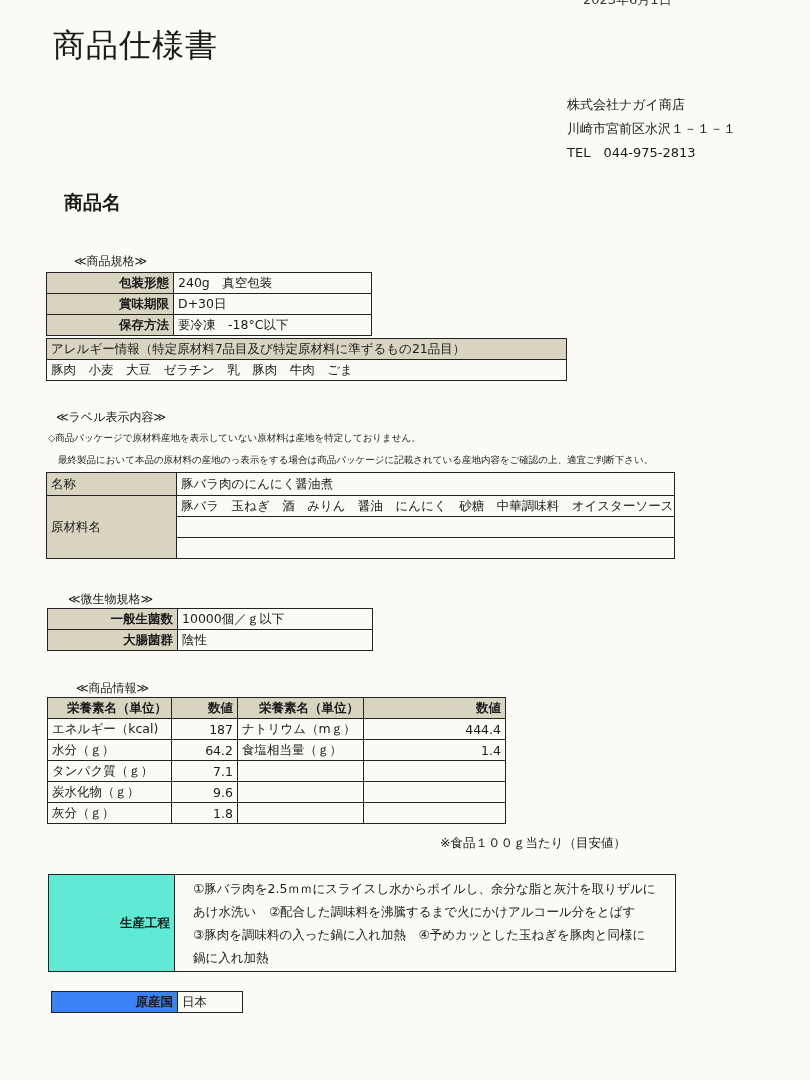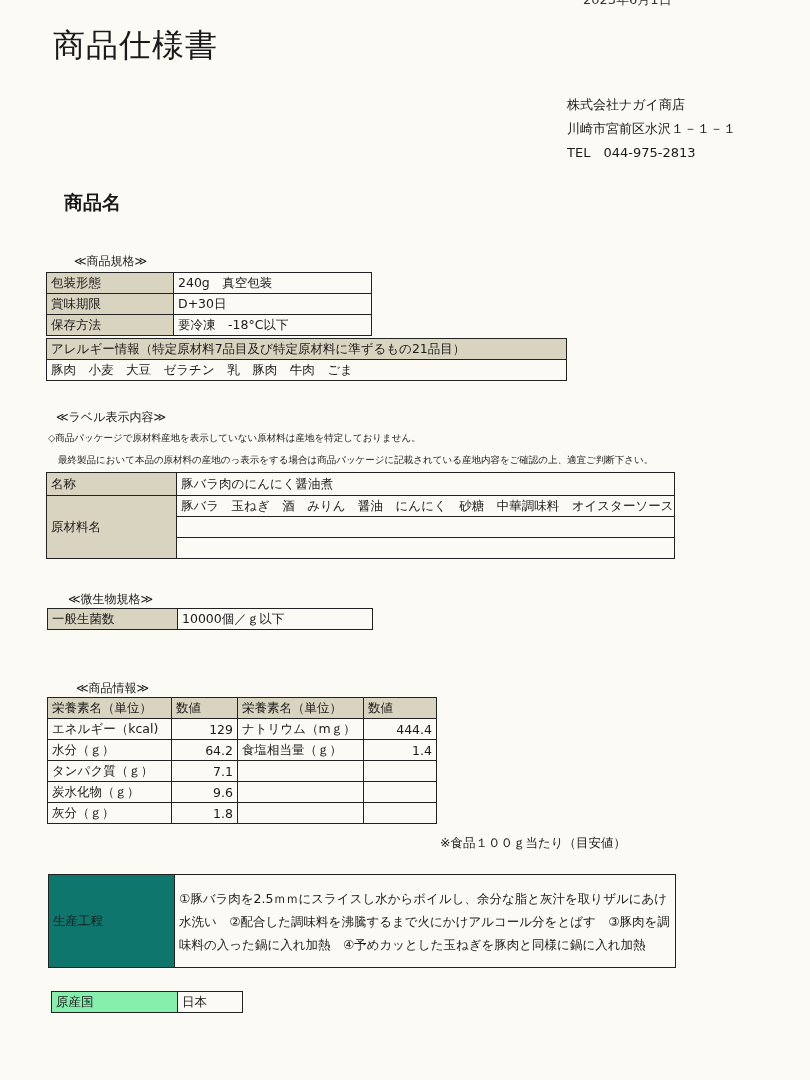--- a/index.html
+++ b/index.html
@@ -10,26 +10,26 @@
     color: #1a1a1a;
   }
   .abs { position: absolute; }
   .date { left: 583px; top: -9px; font-size: 13px; color: #333; }
   .doc-title { left: 53px; top: 24px; font-size: 32px; font-weight: normal; letter-spacing: 1px; }
   .company { left: 567px; top: 93px; font-size: 13px; line-height: 24px; }
   .product-name { left: 64px; top: 190px; font-size: 19px; font-weight: bold; }
   .section-label { font-size: 12px; }
   table { border-collapse: collapse; position: absolute; font-size: 12.5px; }
   td { border: 1.5px solid #222; padding: 0 4px; height: 20px; white-space: nowrap; overflow: hidden; }
-  td.sh { background: #d9d4c0; text-align: left; }
+  td.sh { background: #d9d4c0; text-align: right; font-weight: bold; }
   td.shl { background: #d9d4c0; text-align: left; }
   td.num { text-align: right; }
   .note { font-size: 9.5px; }
   .process td { white-space: normal; }
-  .process td.body { font-size: 12.5px; line-height: 23px; padding: 2px 4px; }
+  .process td.body { font-size: 12.5px; line-height: 23px; padding: 2px 18px; }
 </style>
 </head>
 <body>
 
 <div class="abs date">2023年6月1日</div>
 <div class="abs doc-title">商品仕様書</div>
 
 <div class="abs company">
   <div>株式会社ナガイ商店</div>
   <div>川崎市宮前区水沢１－１－１</div>
@@ -100,41 +100,45 @@
 <table style="left:47px;top:608px;width:326px;border-radius:18px;">
   <colgroup>
       <col style="width:130px">
       <col>
     </colgroup>
   <tbody>
       <tr>
     <td class="sh">一般生菌数</td>
     <td>10000個／ｇ以下</td>
   </tr>
+  <tr>
+    <td class="sh">大腸菌群</td>
+    <td>陰性</td>
+  </tr>
 </tbody>
   </table>
 
 <div class="abs section-label" style="left:76px;top:680px;">≪商品情報≫</div>
-<table style="left:47px;top:697px;width:390px;table-layout:fixed;border-radius:20px;">
+<table style="left:47px;top:697px;width:459px;table-layout:fixed;border-radius:20px;">
   <colgroup>
       <col style="width:124px">
       <col style="width:66px">
       <col style="width:126px">
       <col>
     </colgroup>
   <tbody>
       <tr>
     <td class="sh">栄養素名（単位）</td>
     <td class="sh">数値</td>
     <td class="sh">栄養素名（単位）</td>
     <td class="sh">数値</td>
   </tr>
   <tr>
     <td>エネルギー（kcal)</td>
-    <td class="num">129</td>
+    <td class="num">187</td>
     <td>ナトリウム（mｇ）</td>
     <td class="num">444.4</td>
   </tr>
   <tr>
     <td>水分（ｇ）</td>
     <td class="num">64.2</td>
     <td>食塩相当量（ｇ）</td>
     <td class="num">1.4</td>
   </tr>
   <tr>
@@ -159,30 +163,30 @@
   </table>
 <div class="abs" style="left:440px;top:835px;font-size:12.5px;">※食品１００ｇ当たり（目安値）</div>
 
 <table class="process" style="left:48px;top:874px;width:628px;table-layout:fixed;">
   <colgroup>
       <col style="width:126px">
       <col>
     </colgroup>
   <tbody>
       <tr>
-    <td class="sh" style="height:92px;background:#0f766e;">生産工程</td>
+    <td class="sh" style="height:92px;background:#5eead4;">生産工程</td>
     <td class="body">①豚バラ肉を2.5ｍｍにスライスし水からボイルし、余分な脂と灰汁を取りザルにあけ水洗い　②配合した調味料を沸騰するまで火にかけアルコール分をとばす　③豚肉を調味料の入った鍋に入れ加熱　④予めカッとした玉ねぎを豚肉と同様に鍋に入れ加熱</td>
   </tr>
 </tbody>
   </table>
 
 <table style="left:51px;top:991px;width:192px;table-layout:fixed;">
   <colgroup>
       <col style="width:126px">
       <col>
     </colgroup>
   <tbody>
       <tr>
-    <td class="sh" style="background:#86efac;">原産国</td>
+    <td class="sh" style="background:#3b82f6;">原産国</td>
     <td>日本</td>
   </tr>
 </tbody>
   </table>
 
 </body></html>

